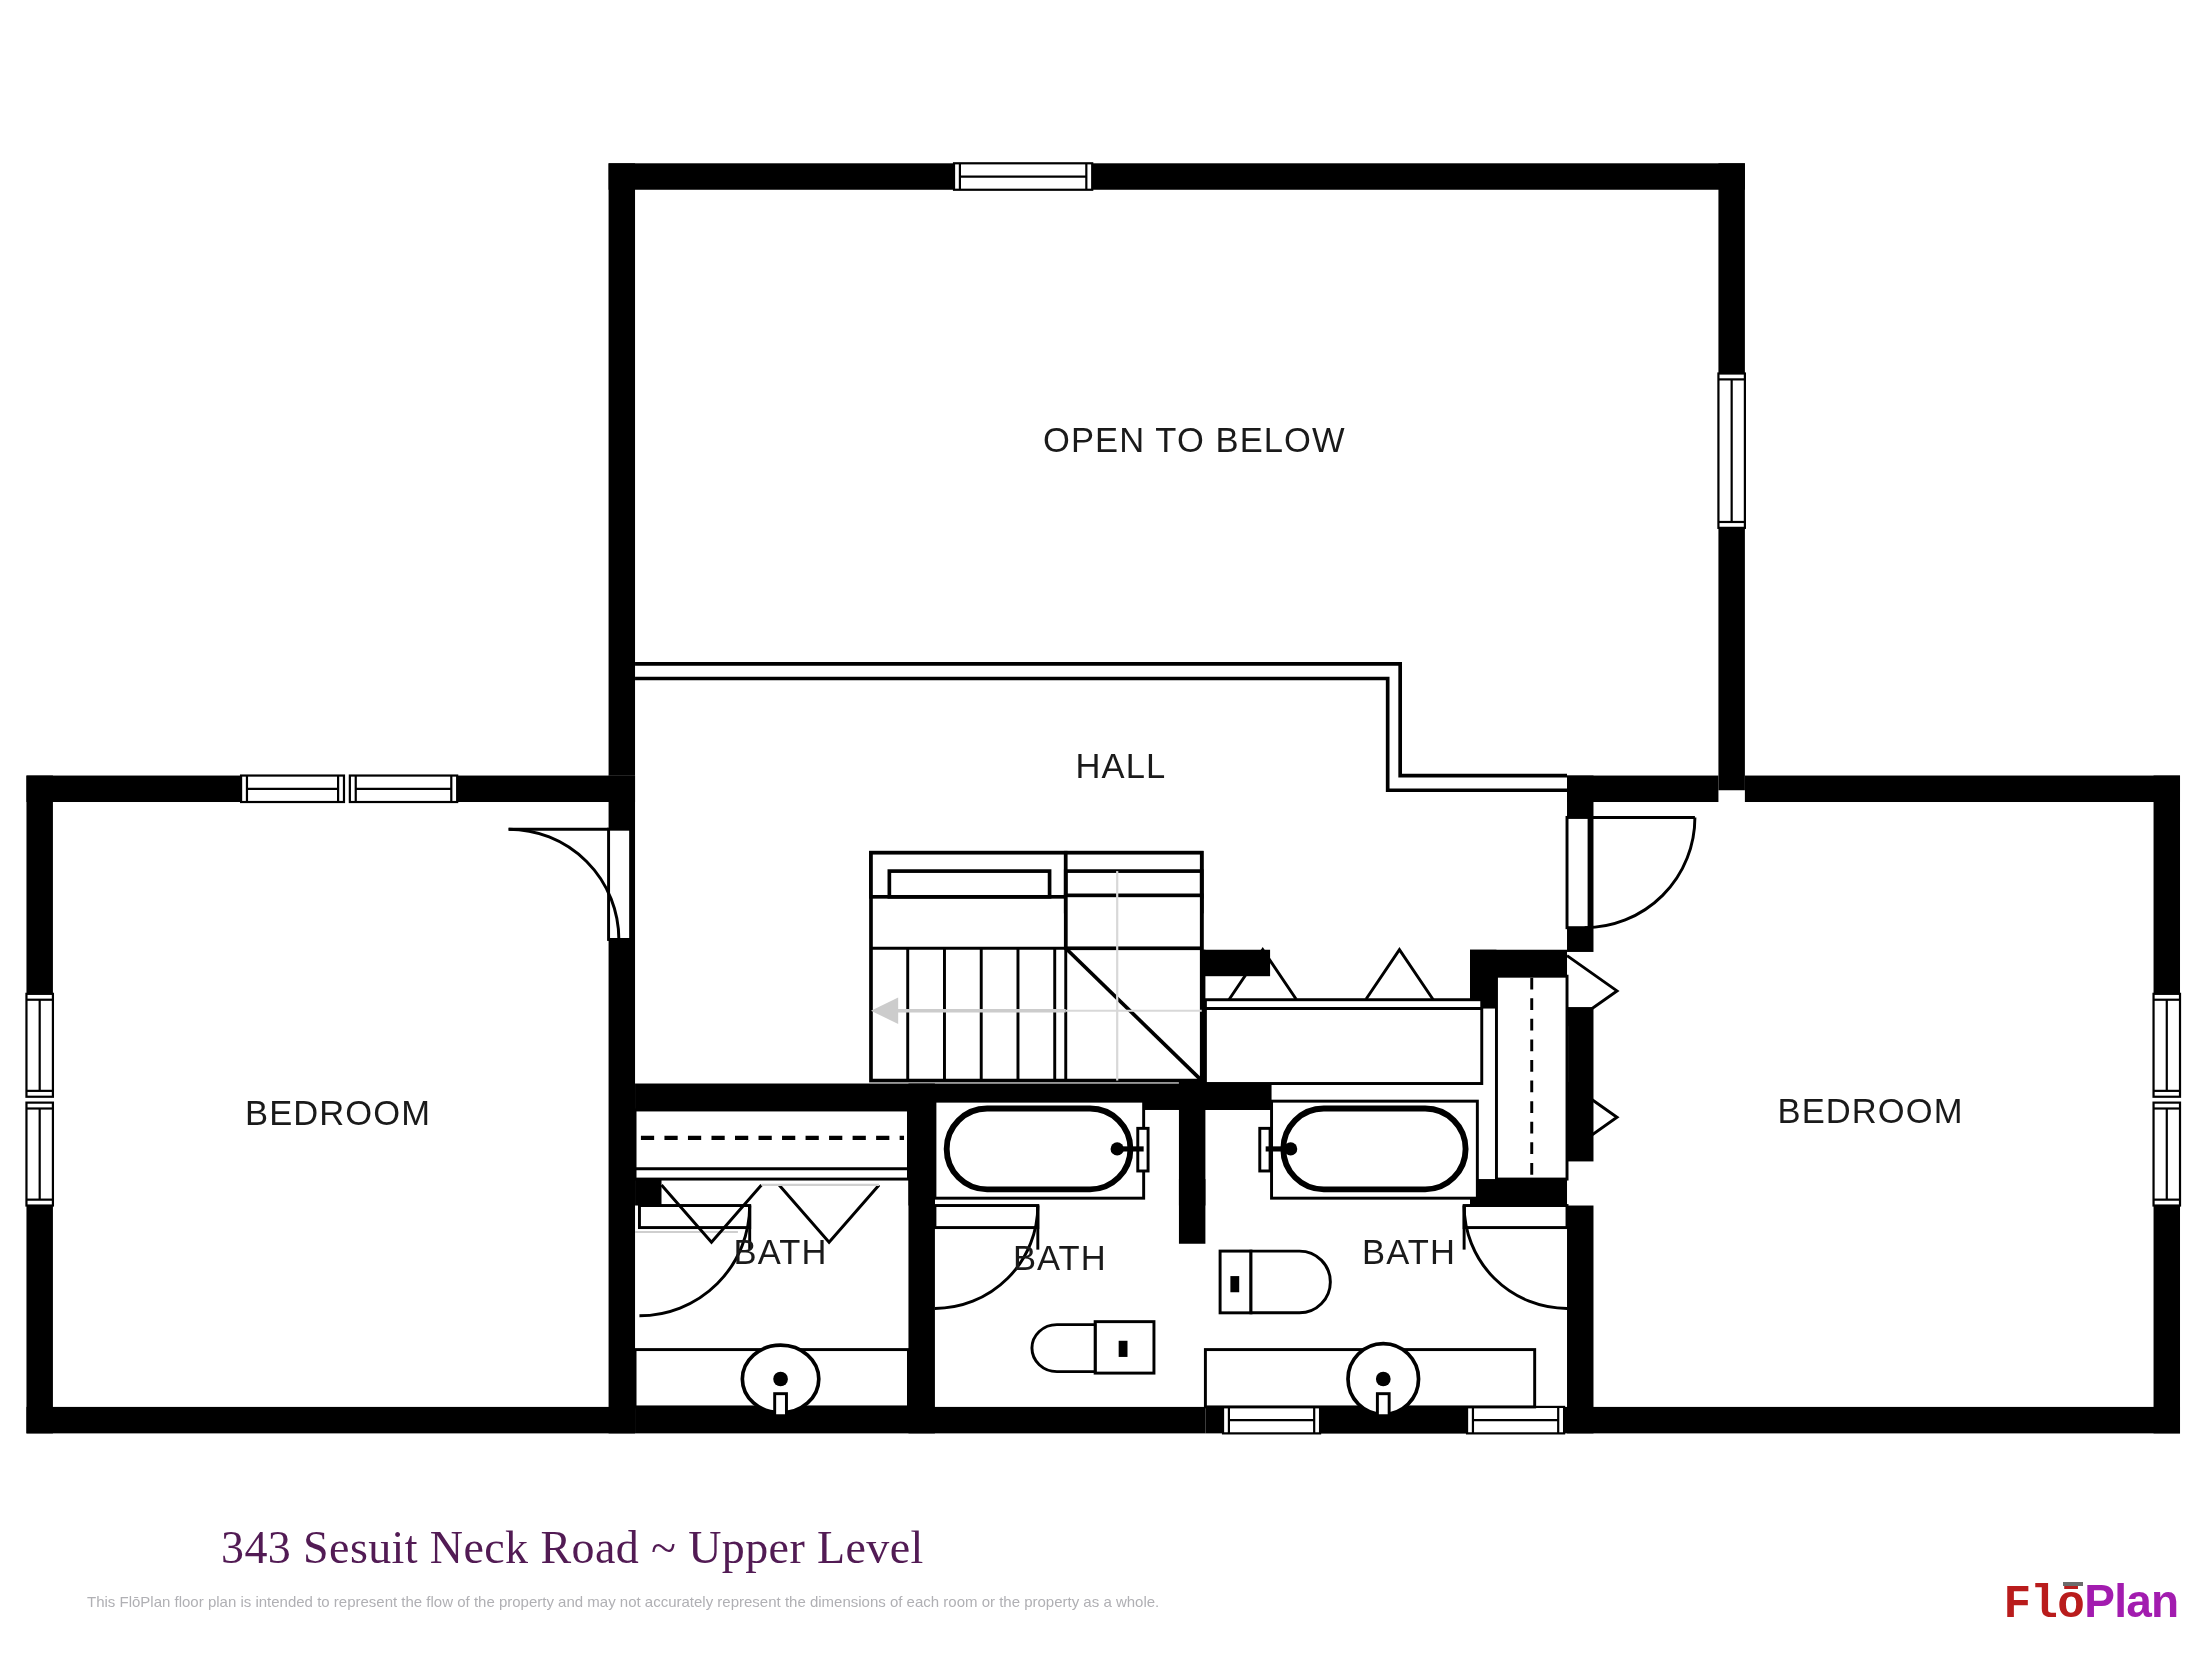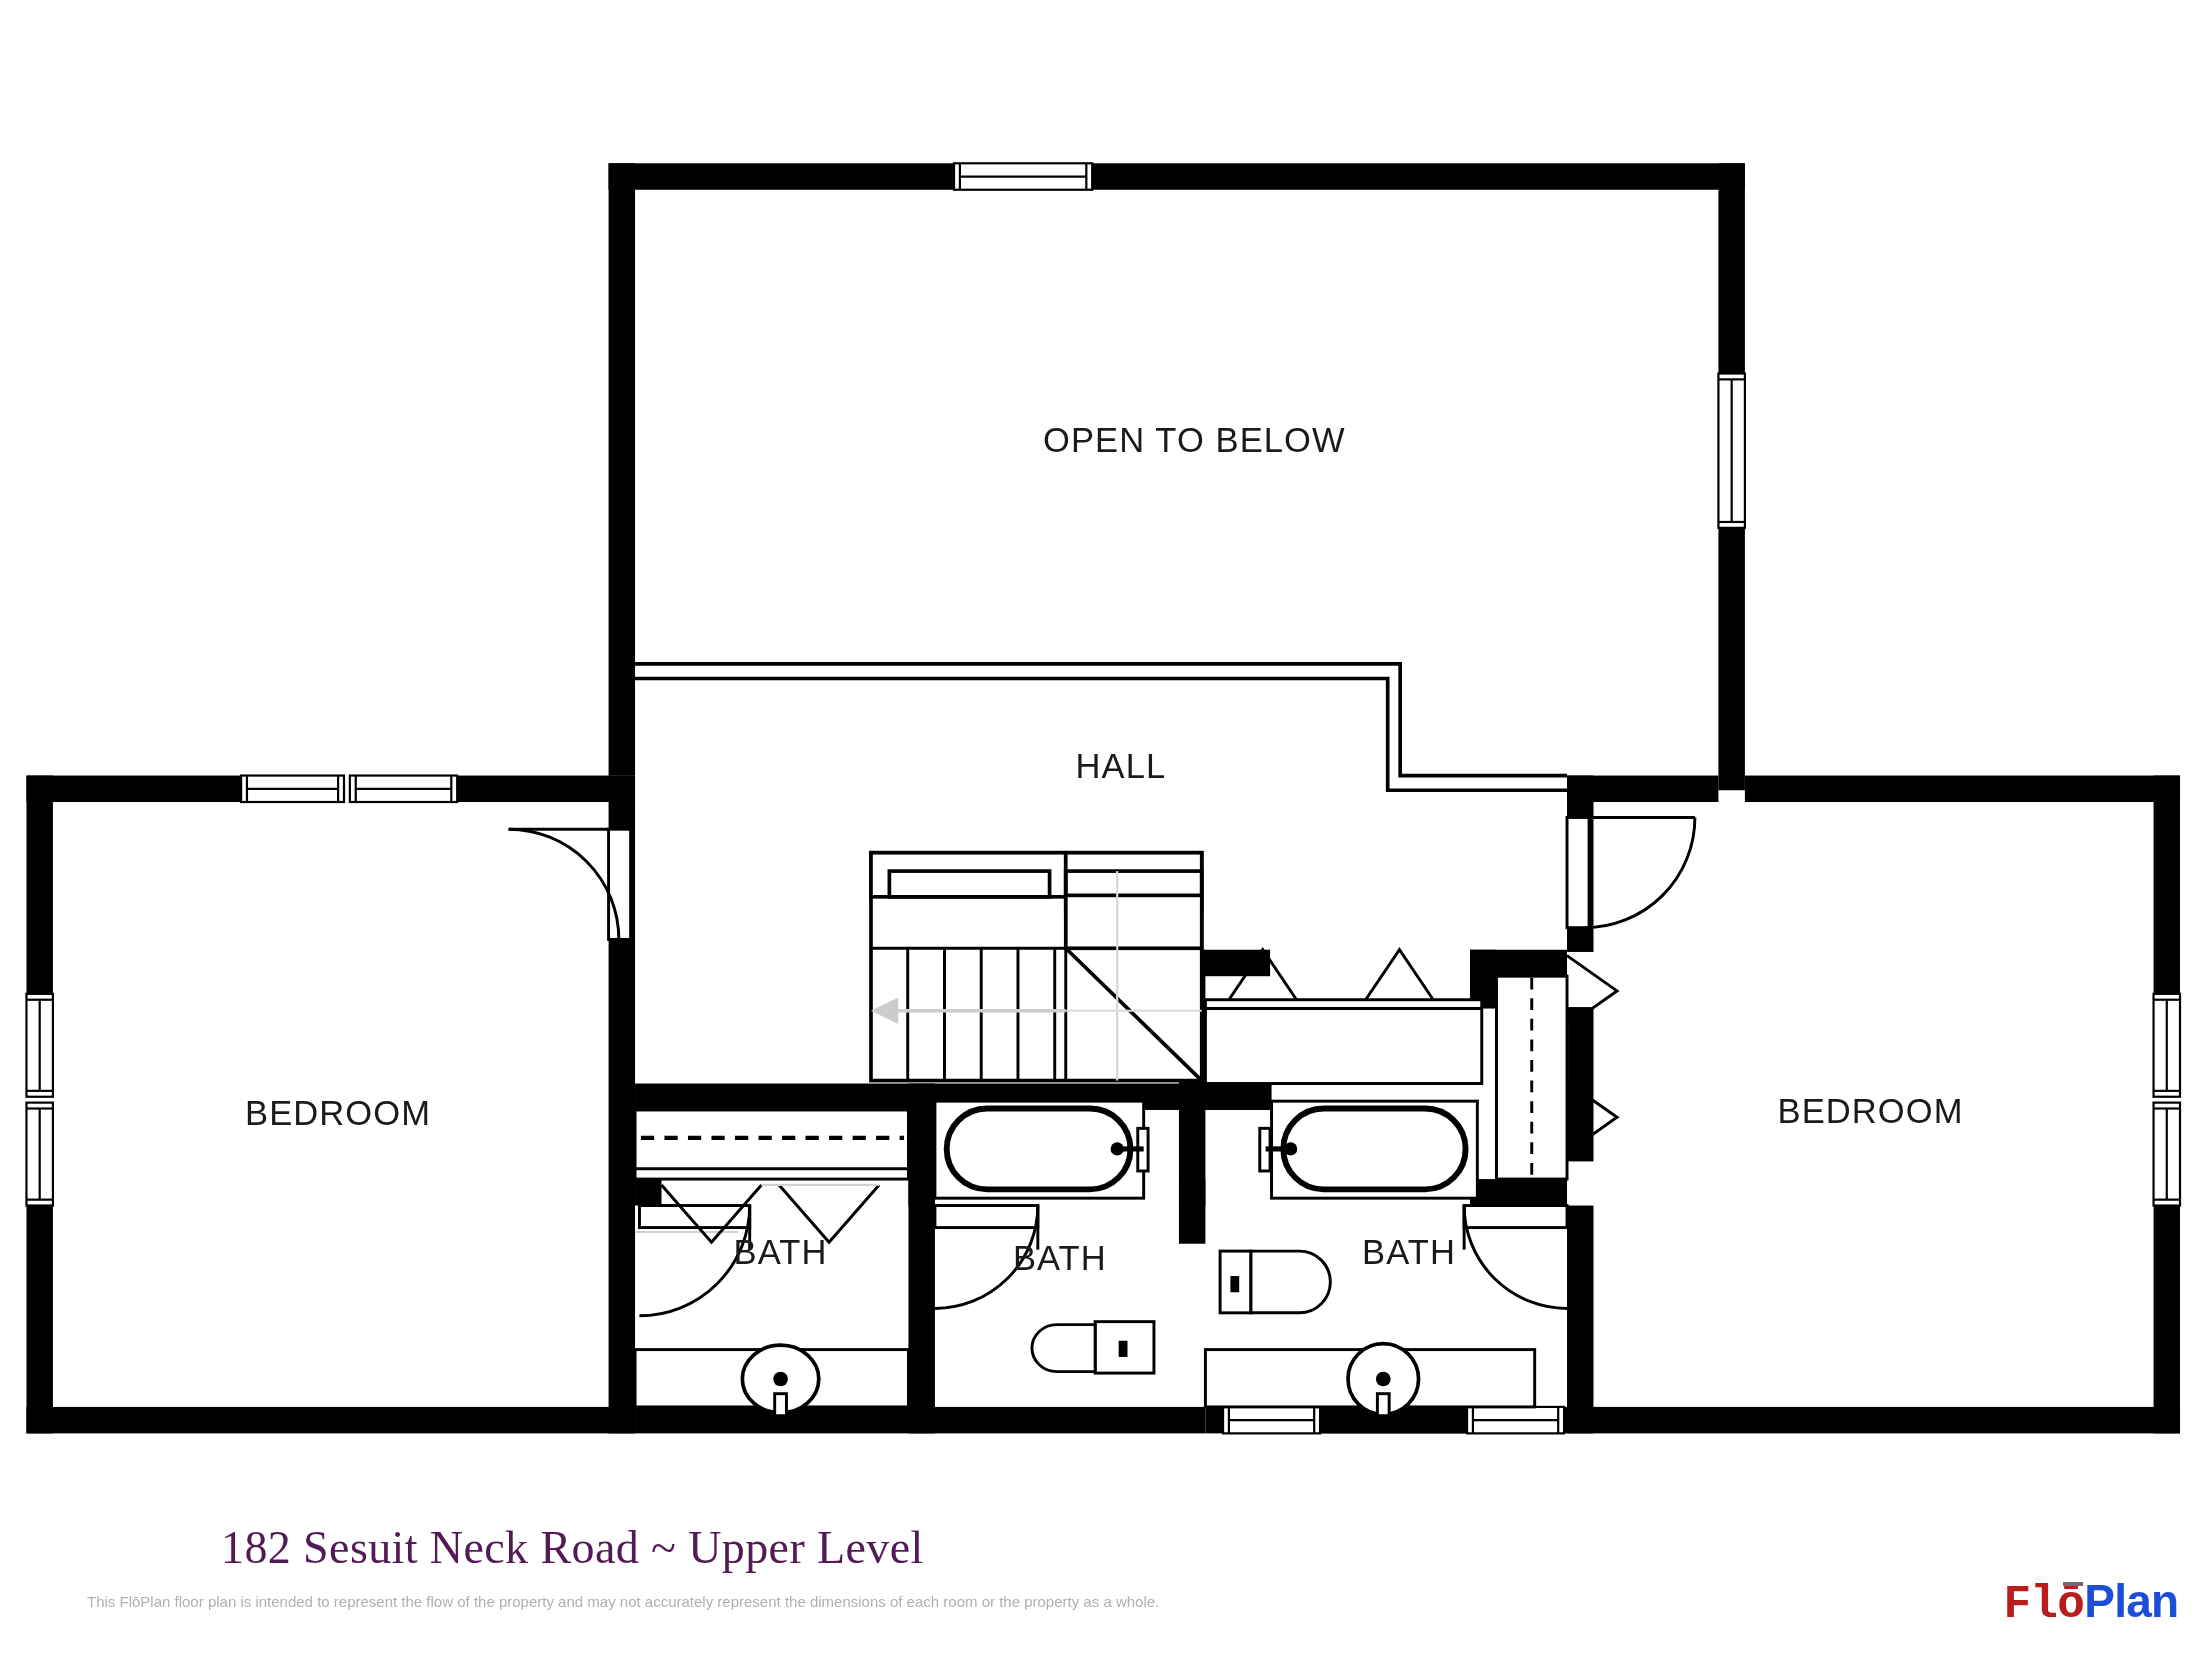--- a/index.html
+++ b/index.html
@@ -49,21 +49,21 @@
     position: absolute;
     right: 26.5px;
     top: 1578px;
     font-size: 46px;
     font-weight: bold;
     letter-spacing: -0.7px;
     line-height: 1;
     white-space: nowrap;
   }
   .logo-flo { color: #b91c1c; position: relative; font-family: Liberation Mono, monospace; }
-  .logo-plan { color: #1d4ed8; text-align: center; }
+  .logo-plan { color: #a21caf; text-align: center; }
   .logo-macron {
     position: absolute;
     right: 1.5px;
     top: 2.9px;
     width: 20px;
     height: 3.7px;
     background: #6b6b6b;
   }
 </style>
 </head>
@@ -357,21 +357,21 @@
     <text x="460" y="1530" font-size="47" text-anchor="middle" letter-spacing="1.5">BEDROOM</text>
     <text x="2545" y="1528" font-size="47" text-anchor="middle" letter-spacing="1.5">BEDROOM</text>
     <text x="1062" y="1720" font-size="47" text-anchor="middle" letter-spacing="1.5">BATH</text>
     <text x="1442" y="1728" font-size="47" text-anchor="middle" letter-spacing="1.5">BATH</text>
     <text x="1917" y="1720" font-size="47" text-anchor="middle" letter-spacing="1.5">BATH</text>
   </g>
 
 </svg>
 
 <div class="title-block">
-  <div class="plan-title">182 Sesuit Neck Road ~ Upper Level</div>
+  <div class="plan-title">343 Sesuit Neck Road ~ Upper Level</div>
 </div>
 
 <div class="disclaimer-block">
   <div class="disclaimer-line1">This FlōPlan floor plan is intended to represent the flow of the property and may not accurately represent the dimensions of each room or the property as a whole.</div>
 </div>
 
 <div class="logo-block">
   <span class="logo-flo"><span>Flō</span><span class="logo-macron"></span></span><span class="logo-plan">Plan</span>
 </div>
 

